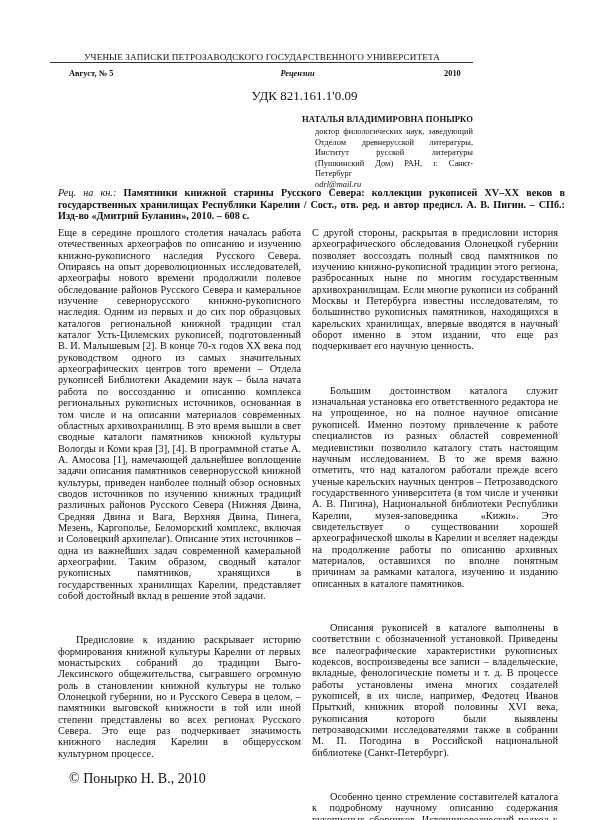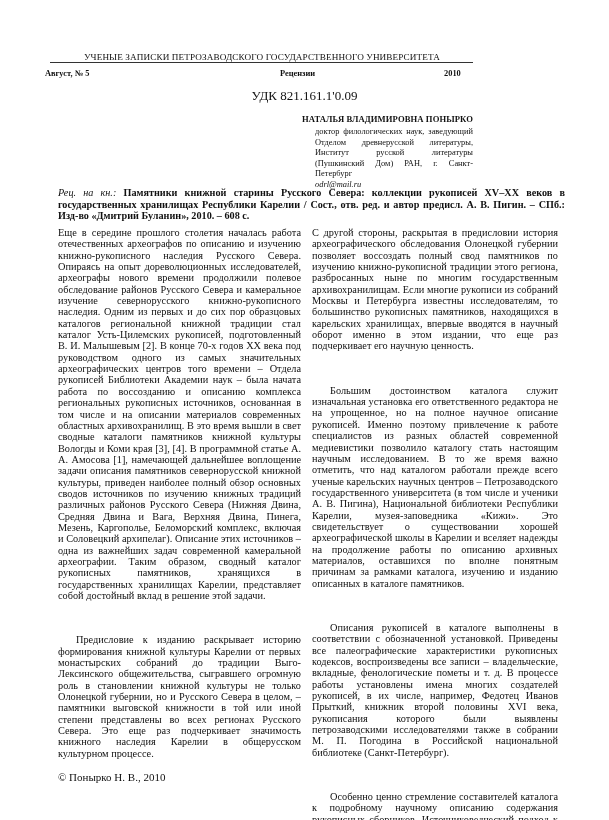--- a/index.html
+++ b/index.html
@@ -2,37 +2,37 @@
 <html><head>
   <meta charset="utf-8">
   <style>
     html, body { margin: 0; padding: 0; background: #ffffff; }
     body { width: 609px; height: 820px; position: relative; overflow: hidden;
            font-family: "Liberation Serif", serif; color: #111; }
     .journal { position: absolute; left: 50px; width: 424px; top: 52px; text-align: center;
                font-weight: normal; font-size: 9.2px; letter-spacing: 0.1px; }
     .rule { position: absolute; left: 50px; width: 423px; top: 62px; height: 0; border-top: 1.6px solid #333; }
     .meta { position: absolute; top: 69px; font-weight: bold; font-size: 8.4px; }
-    .meta.left { left: 45px; text-align: right; }
-    .meta.center { left: 0; width: 595px; text-align: center; }
+    .meta.left { left: 69px; text-align: right; }
+    .meta.center { left: 0; width: 595px; text-align: center; font-style: italic; }
     .meta-right-fix { position: absolute; top: 69px; left: 444px; font-weight: bold; font-size: 8.4px; }
     .udk { position: absolute; top: 88px; left: 0; width: 609px; text-align: center; font-size: 13px; }
     .author { position: absolute; top: 114px; left: 270px; width: 203px; text-align: right;
               font-weight: bold; font-size: 8.6px; letter-spacing: 0.1px; }
     .affil { position: absolute; top: 127px; left: 315px; width: 158px; font-size: 8.4px; line-height: 10.6px; text-align: justify; }
     .affil .email { font-style: italic; display: block; }
     .review { position: absolute; top: 187px; left: 58px; width: 507px; font-size: 10.2px; line-height: 11.6px;
               text-align: justify; font-weight: bold; }
     .review .ref { font-style: italic; font-weight: normal; }
     .col { position: absolute; top: 227px; width: 243px; font-size: 10.3px; line-height: 11.35px; text-align: justify; }
     .col.left { left: 58px; }
     .col.right { left: 312px; width: 246px; }
     .col p { margin: 0; }
     .col p.indent { text-indent: 18px; margin-top: 33px; }
-    .copyright { position: absolute; top: 771px; left: 58px; font-size: 11px; }
+    .copyright { position: absolute; top: 771px; left: 69px; font-size: 14px; }
   </style>
 </head>
 <body>
 
 <div class="journal">УЧЕНЫЕ ЗАПИСКИ ПЕТРОЗАВОДСКОГО ГОСУДАРСТВЕННОГО УНИВЕРСИТЕТА</div>
 <div class="rule"></div>
 <div class="meta left">Август, № 5</div>
 <div class="meta center">Рецензии</div>
 <div class="meta-right-fix">2010</div>
 

